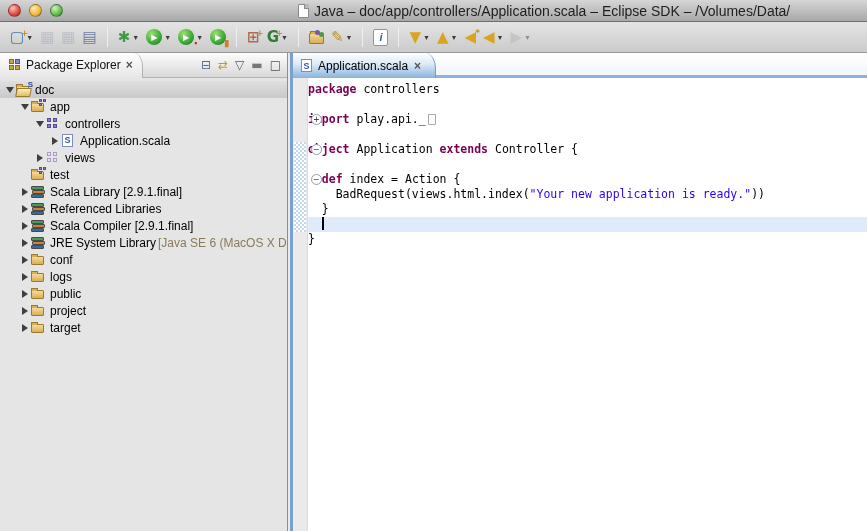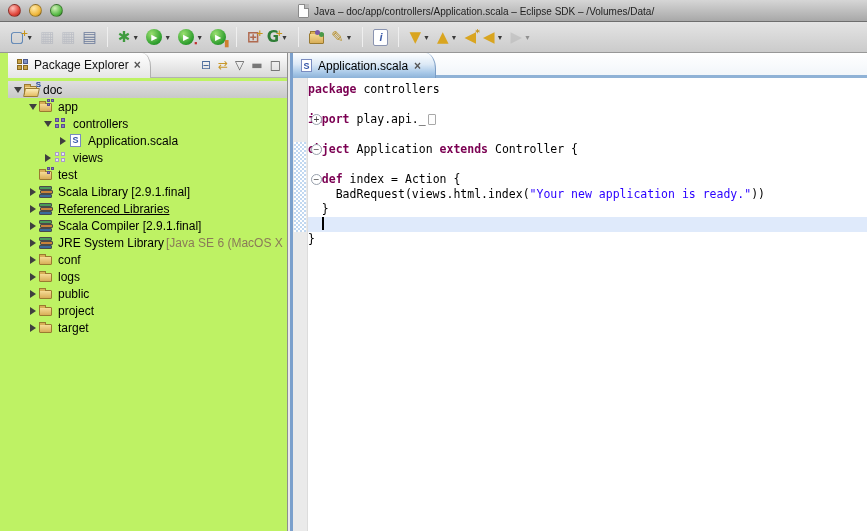--- a/index.html
+++ b/index.html
@@ -9,21 +9,21 @@
 
   
   .titlebar { height:22px; background:linear-gradient(#d6d6d6,#a8a8a8);
               border-bottom:1px solid #6e6e6e; position:relative; }
   .lights { position:absolute; left:8px; top:4px; display:flex; gap:8px; }
   .light { width:13px; height:13px; border-radius:50%; border:1px solid rgba(0,0,0,.35); }
   .light.red    { background:radial-gradient(circle at 35% 30%, #ffc0b8, #e0443a 62%, #93261e); }
   .light.yellow { background:radial-gradient(circle at 35% 30%, #ffe9a8, #f0b83d 62%, #9a6f14); }
   .light.green  { background:radial-gradient(circle at 35% 30%, #d2f0b8, #58bb47 62%, #2c6e1e); }
   .title { position:absolute; left:298px; top:3px; height:16px; display:flex; align-items:center;
-           gap:5px; font-size:10px; color:#1e1e1e; white-space:nowrap;justify-content:flex-end; }
+           gap:5px; font-size:14px; color:#1e1e1e; white-space:nowrap;justify-content:flex-end; }
   .docicon { width:11px; height:14px; background:#fdfdfd; border:1px solid #8a8a8a;
              border-radius:1px; position:relative; }
   .docicon:before { content:""; position:absolute; right:-1px; top:-1px; width:4px; height:4px;
              background:#b8b8b8; border-left:1px solid #8a8a8a; border-bottom:1px solid #8a8a8a; }
 
   
   .toolbar { height:31px; background:linear-gradient(#e4e4e4,#cbcbcb);
              border-bottom:1px solid #979797; display:flex; align-items:center;
              padding:0 8px; gap:3px; }
   .tbtn { height:24px; display:flex; align-items:center; padding:0 2px; border-radius:3px; }
@@ -45,22 +45,22 @@
   .minifolder .dot1,.minifolder .dot2 { position:absolute; width:5px; height:5px; border-radius:50%; }
   .minifolder .dot1 { background:#4a9a4a; right:-1px; top:-2px; }
   .minifolder .dot2 { background:#7a5aa8; right:3px; top:-4px; }
   .dd { font-size:7px; color:#3a3a3a; margin-left:2px; }
   .tsep { width:1px; height:20px; background:#a2a2a2; border-right:1px solid #efefef; margin:0 5px; }
 
   
   .main { position:absolute; top:53px; left:0; right:0; bottom:0; display:flex; background:#cfcfcf; }
 
   
-  .explorer { width:288px; background:#bef264; border-right:1px solid #8e8e8e;
-              display:flex; flex-direction:column;padding-left:8px; }
+  .explorer { width:288px; background:#e5e5e5; border-right:1px solid #8e8e8e;
+              display:flex; flex-direction:column; }
   .exp-header { height:25px; background:linear-gradient(#fdfdfd,#d9d9d9);
                 border-bottom:1px solid #b2b2b2; display:flex; align-items:center; }
   .exp-tab { display:flex; align-items:center; gap:5px; padding:0 9px; height:25px;
              background:linear-gradient(#ffffff,#e6e6e6); border-right:1px solid #b0b0b0;
              border-top-right-radius:9px 14px; font-size:12px; color:#111; }
   .pe-icon { width:12px; height:12px; position:relative; }
   .pe-icon i { position:absolute; width:5px; height:5px; background:#c9a44a; border:1px solid #8a6a20; }
   .pe-icon i:nth-child(2) { left:6px; top:0; background:#8090c0; border-color:#4a5a90; }
   .pe-icon i:nth-child(3) { top:6px; }
   .pe-icon i:nth-child(4) { left:6px; top:6px; }
@@ -334,21 +334,21 @@
             </span>
             <span class="ticon">
               <span class="i-lib">
                 <i></i>
                 <i></i>
                 <i></i>
               </span>
             </span>
             <span class="tlabel">Scala Library [2.9.1.final]</span>
           </div>
-          <div class="trow" style="padding-left: 19px; text-decoration: underline;">
+          <div class="trow" style="padding-left: 19px;">
             <span class="tarrow">
               <i class="arr-right"></i>
             </span>
             <span class="ticon">
               <span class="i-lib">
                 <i></i>
                 <i></i>
                 <i></i>
               </span>
             </span>

